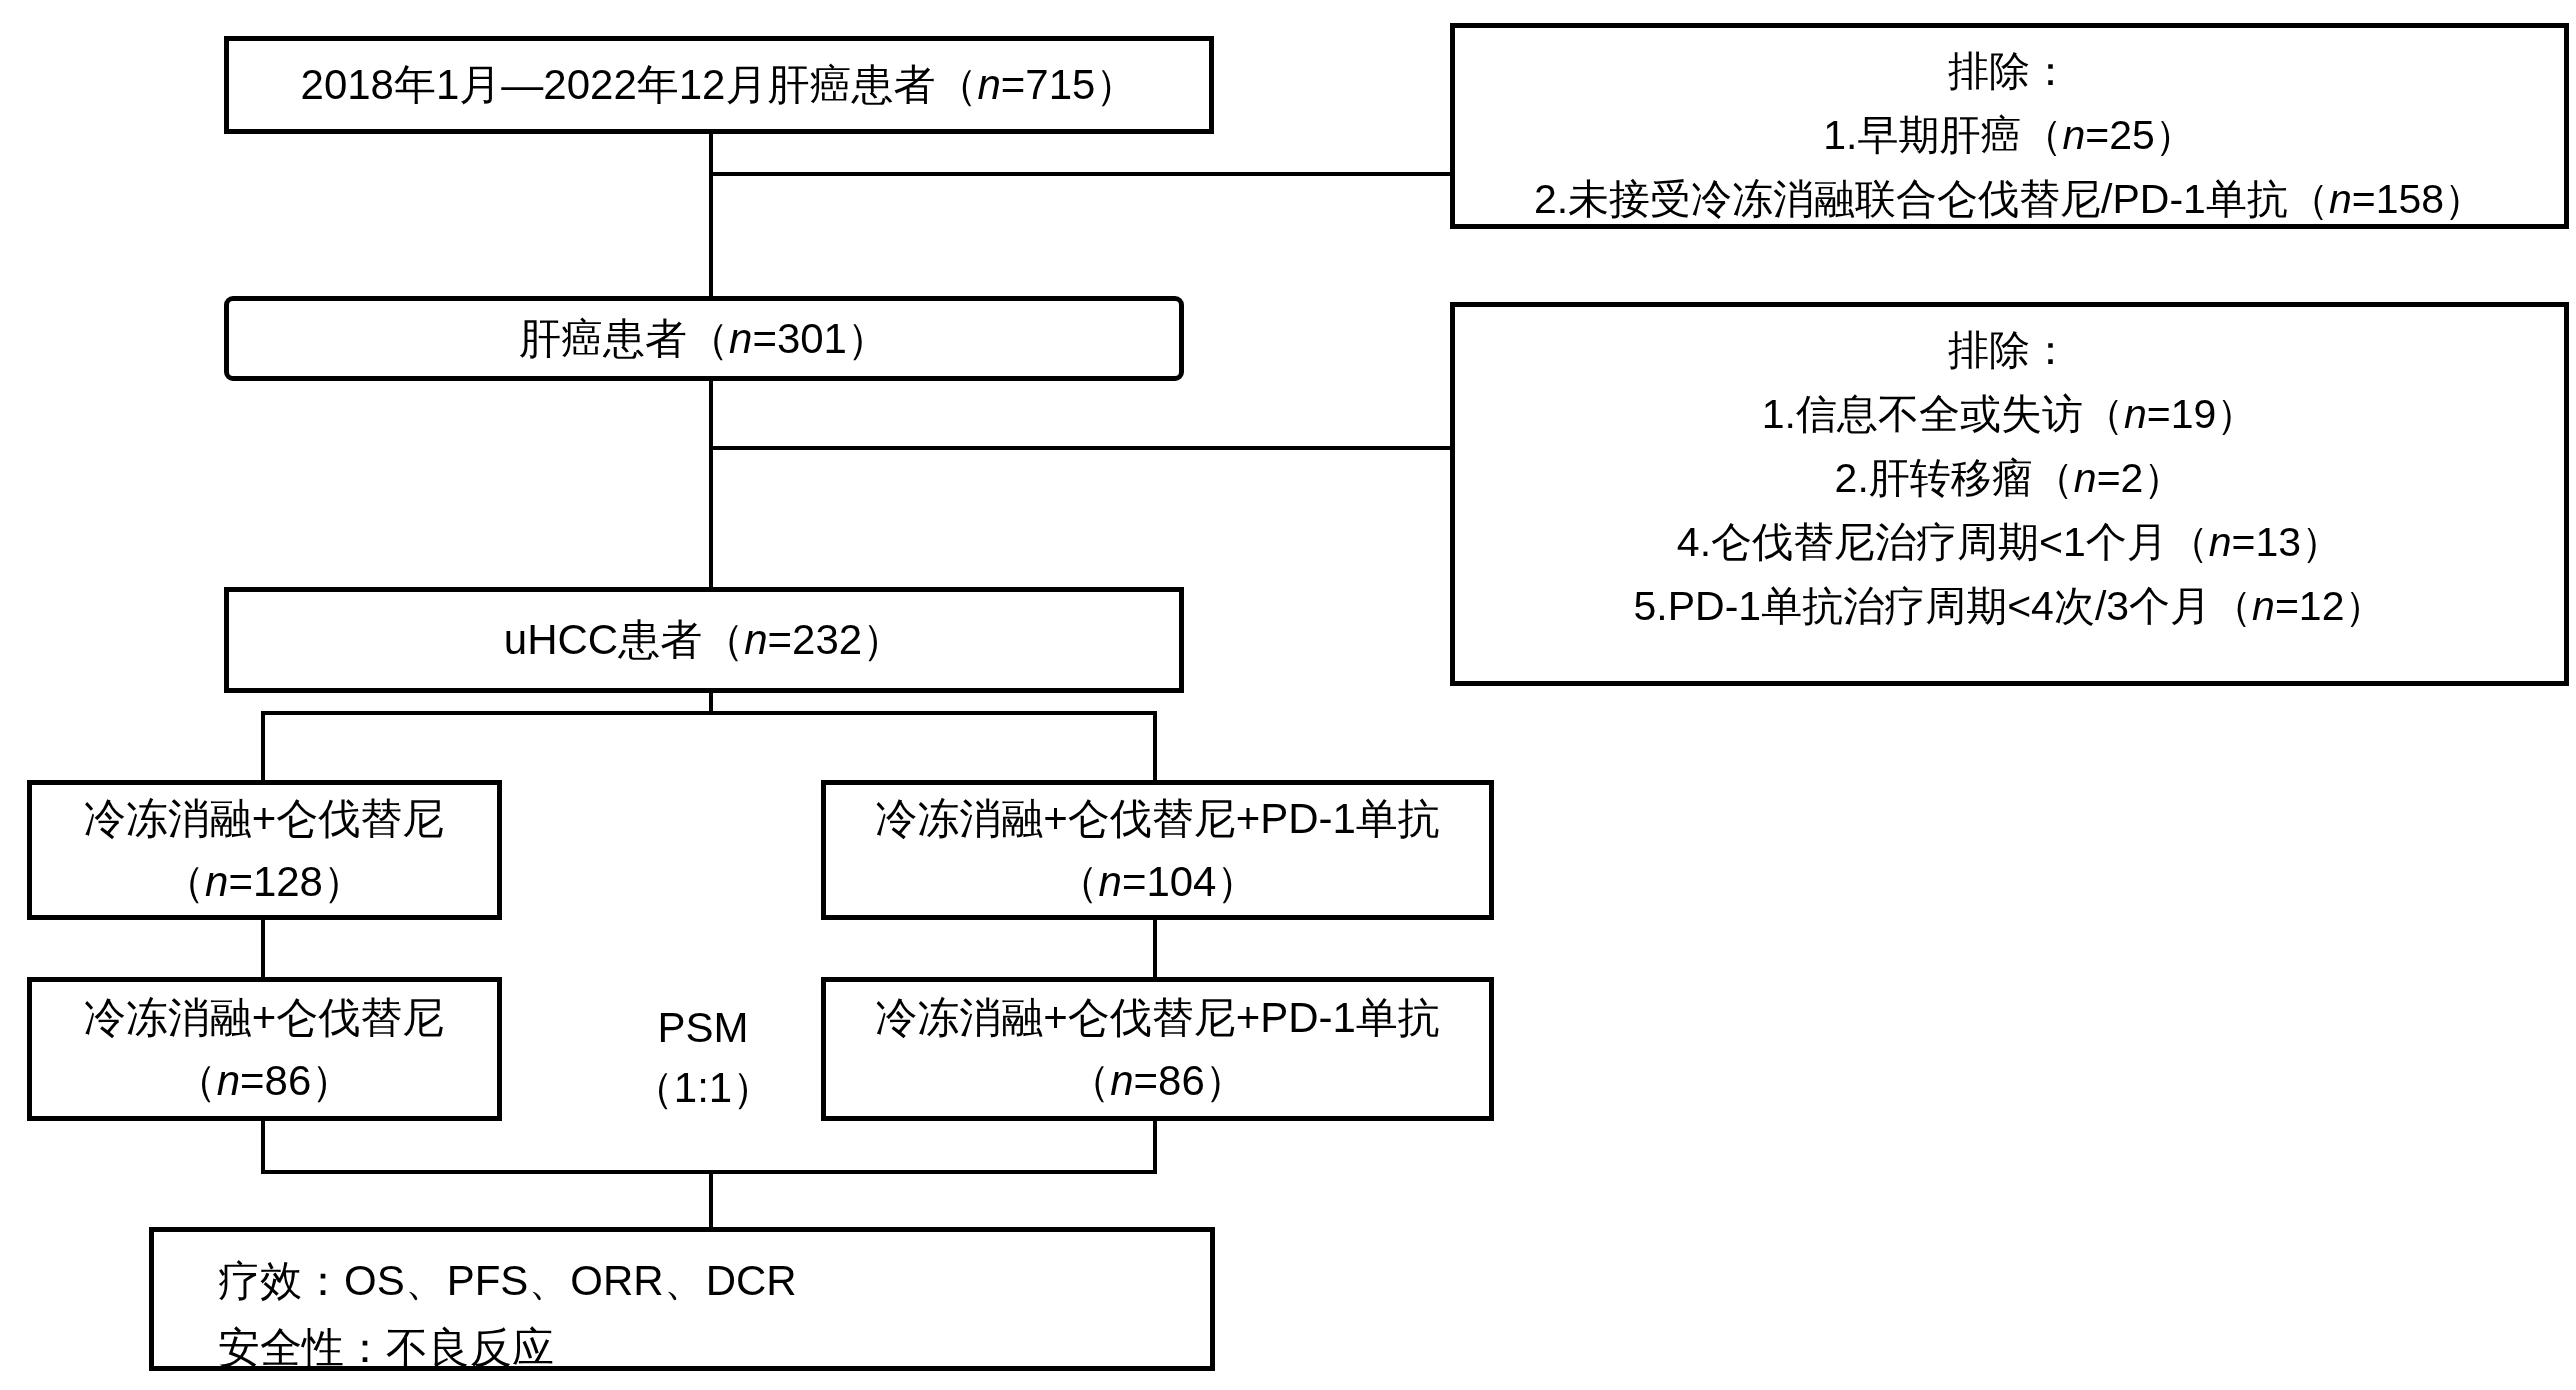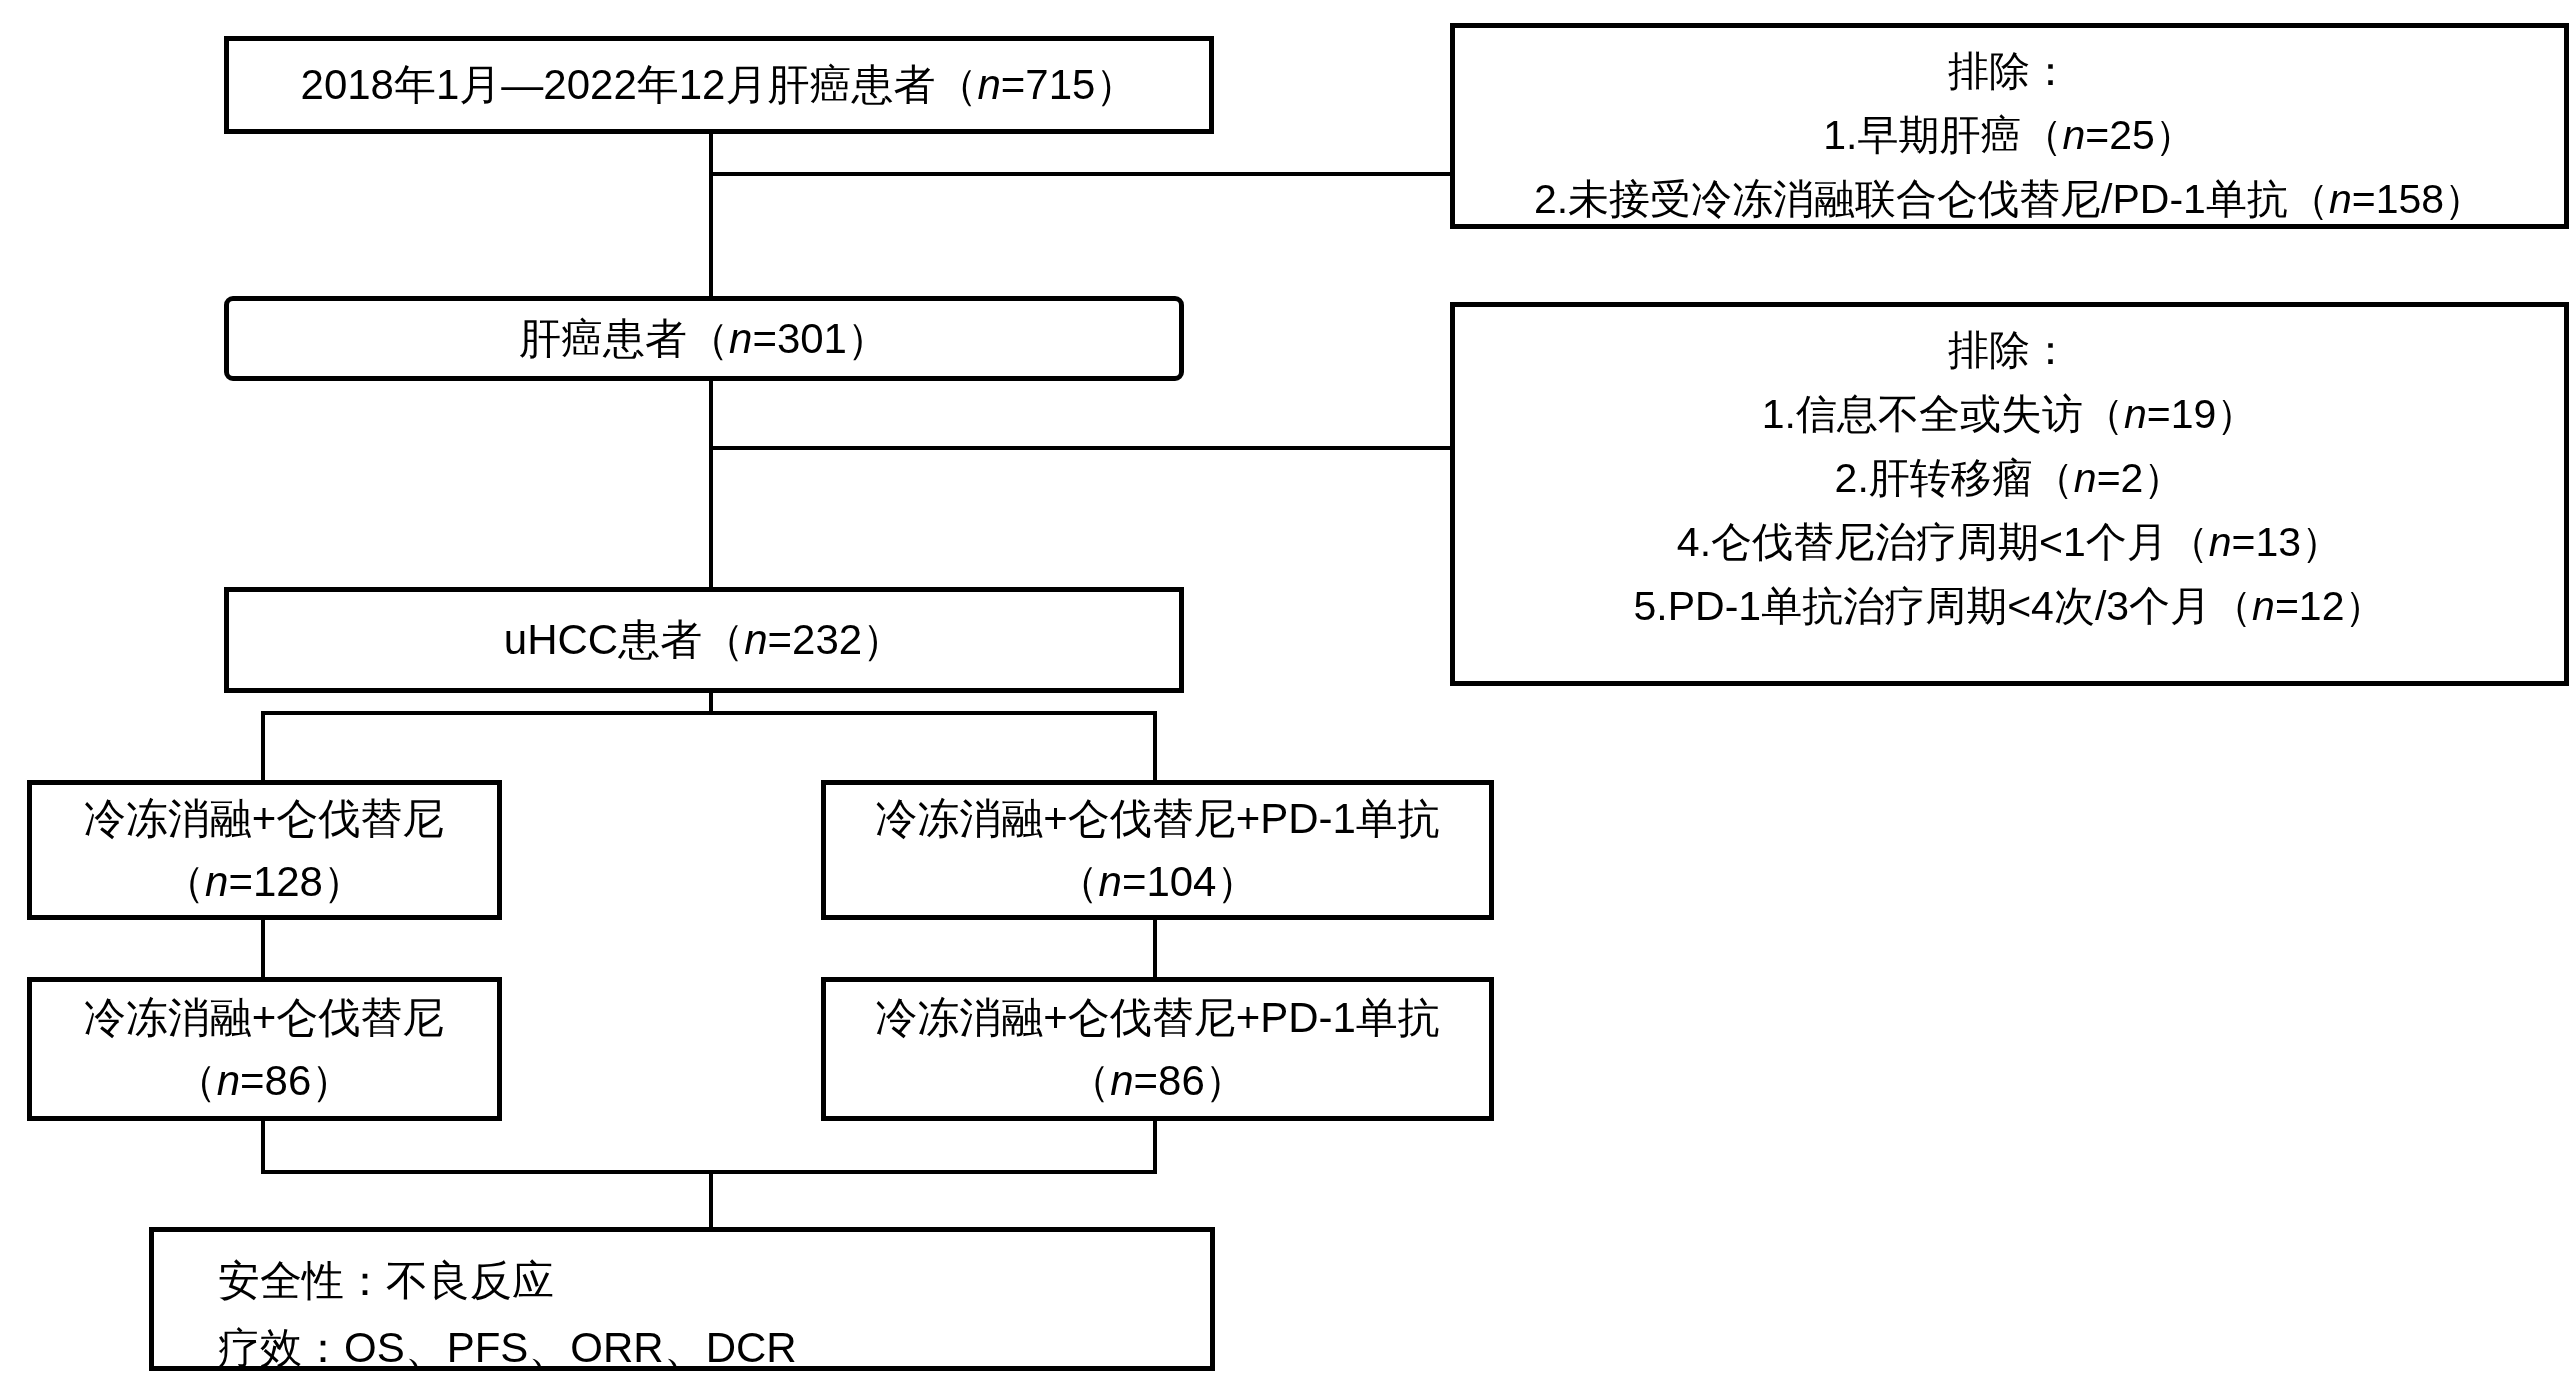--- a/index.html
+++ b/index.html
@@ -101,30 +101,34 @@
   <div class="box center f-main two-line" style="left:26.5px; top:780px; width:475px; height:140px;">
     <span>冷冻消融+仑伐替尼</span>
     <span>（<i>n</i>=128）</span>
   </div>
 
   <div class="box center f-main two-line" style="left:821px; top:780px; width:673px; height:140px;">
     <span>冷冻消融+仑伐替尼+PD-1单抗</span>
     <span>（<i>n</i>=104）</span>
   </div>
 
+  <div class="psm" style="left:514px; top:998px; width:378px;">
+    <div>PSM</div>
+    <div>（1:1）</div>
+  </div>
 
   <div class="box center f-main two-line" style="left:26.5px; top:977px; width:475px; height:144px;">
     <span>冷冻消融+仑伐替尼</span>
     <span>（<i>n</i>=86）</span>
   </div>
 
   <div class="box center f-main two-line" style="left:821px; top:977px; width:673px; height:144px;">
     <span>冷冻消融+仑伐替尼+PD-1单抗</span>
     <span>（<i>n</i>=86）</span>
   </div>
 
   <div class="box f-main outcome" style="left:149px; top:1227px; width:1066px; height:144px;">
+    <div>疗效：OS、PFS、ORR、DCR</div>
     <div>安全性：不良反应</div>
-    <div>疗效：OS、PFS、ORR、DCR</div>
   </div>
 
 </div>
 
 
 </body></html>

